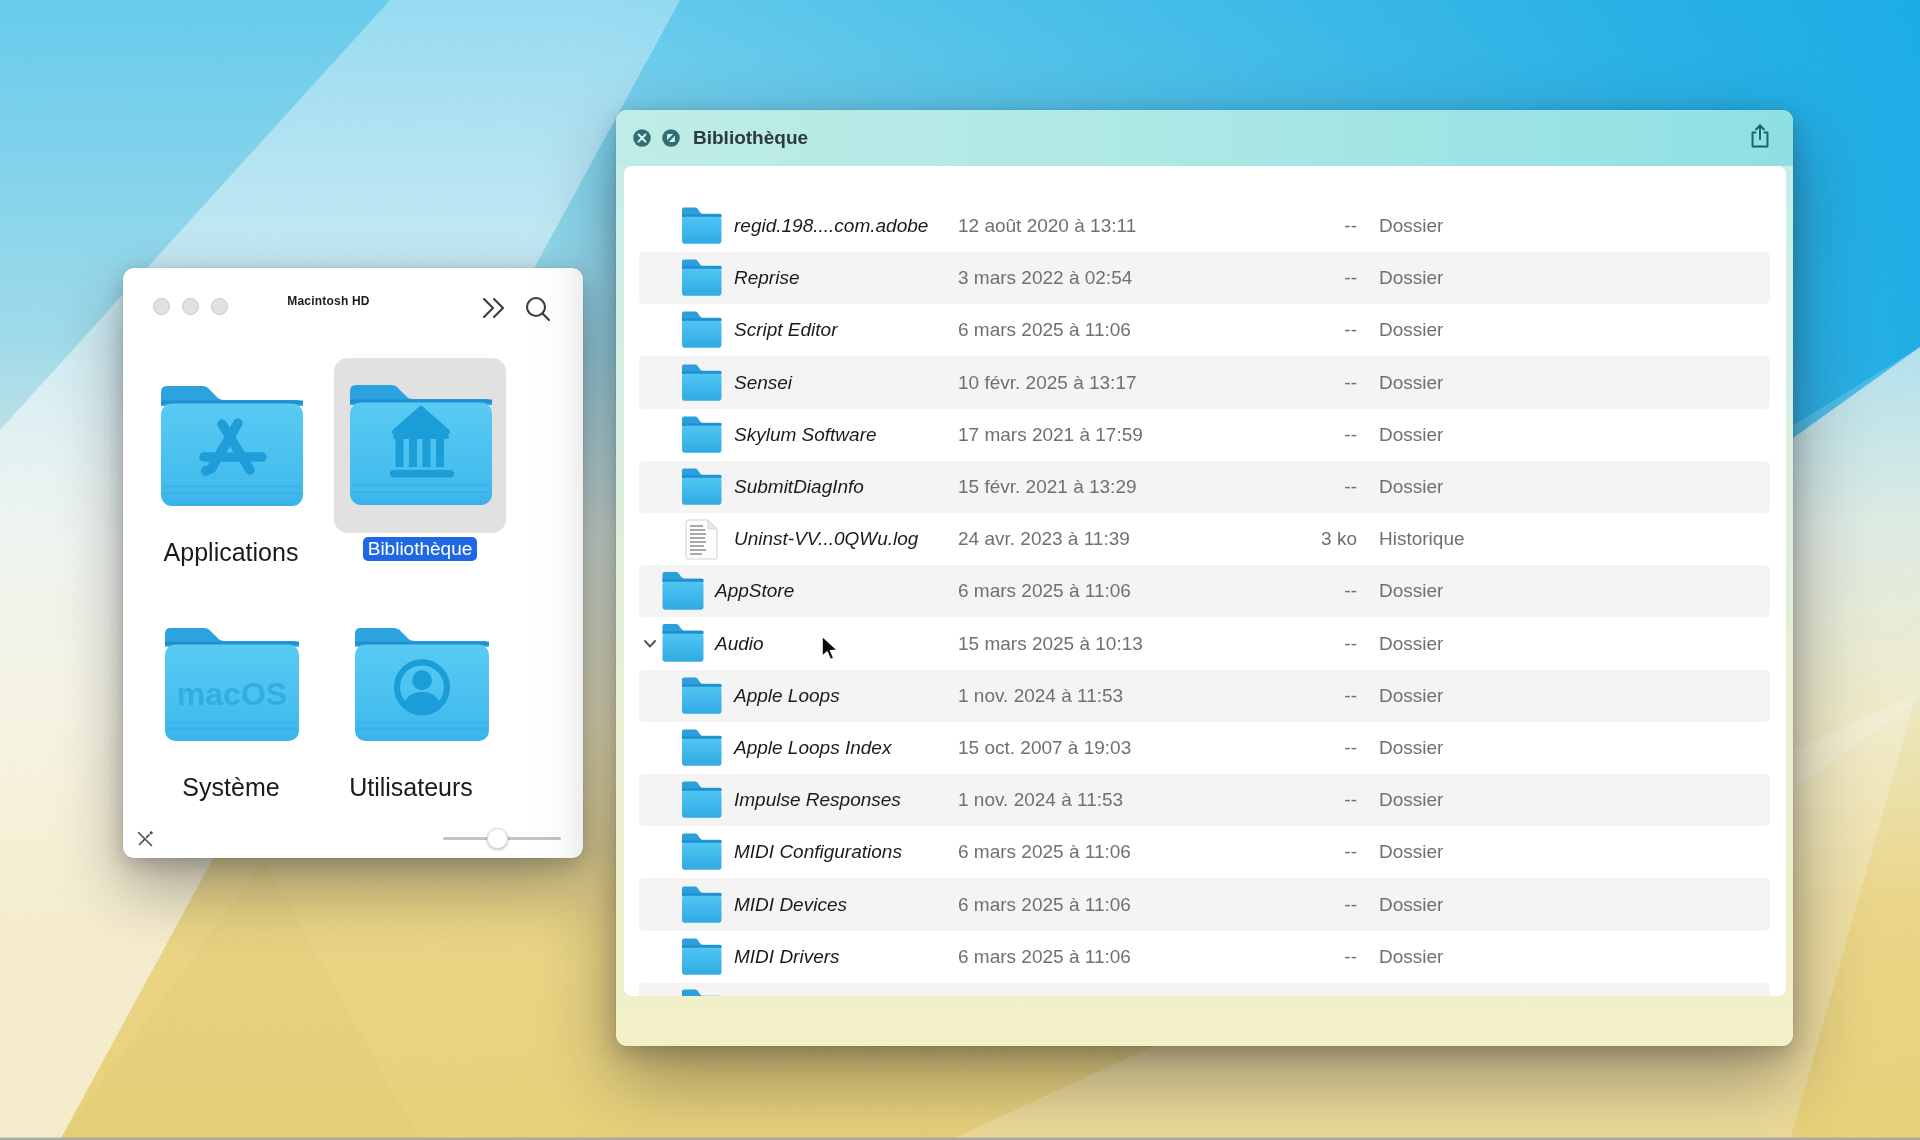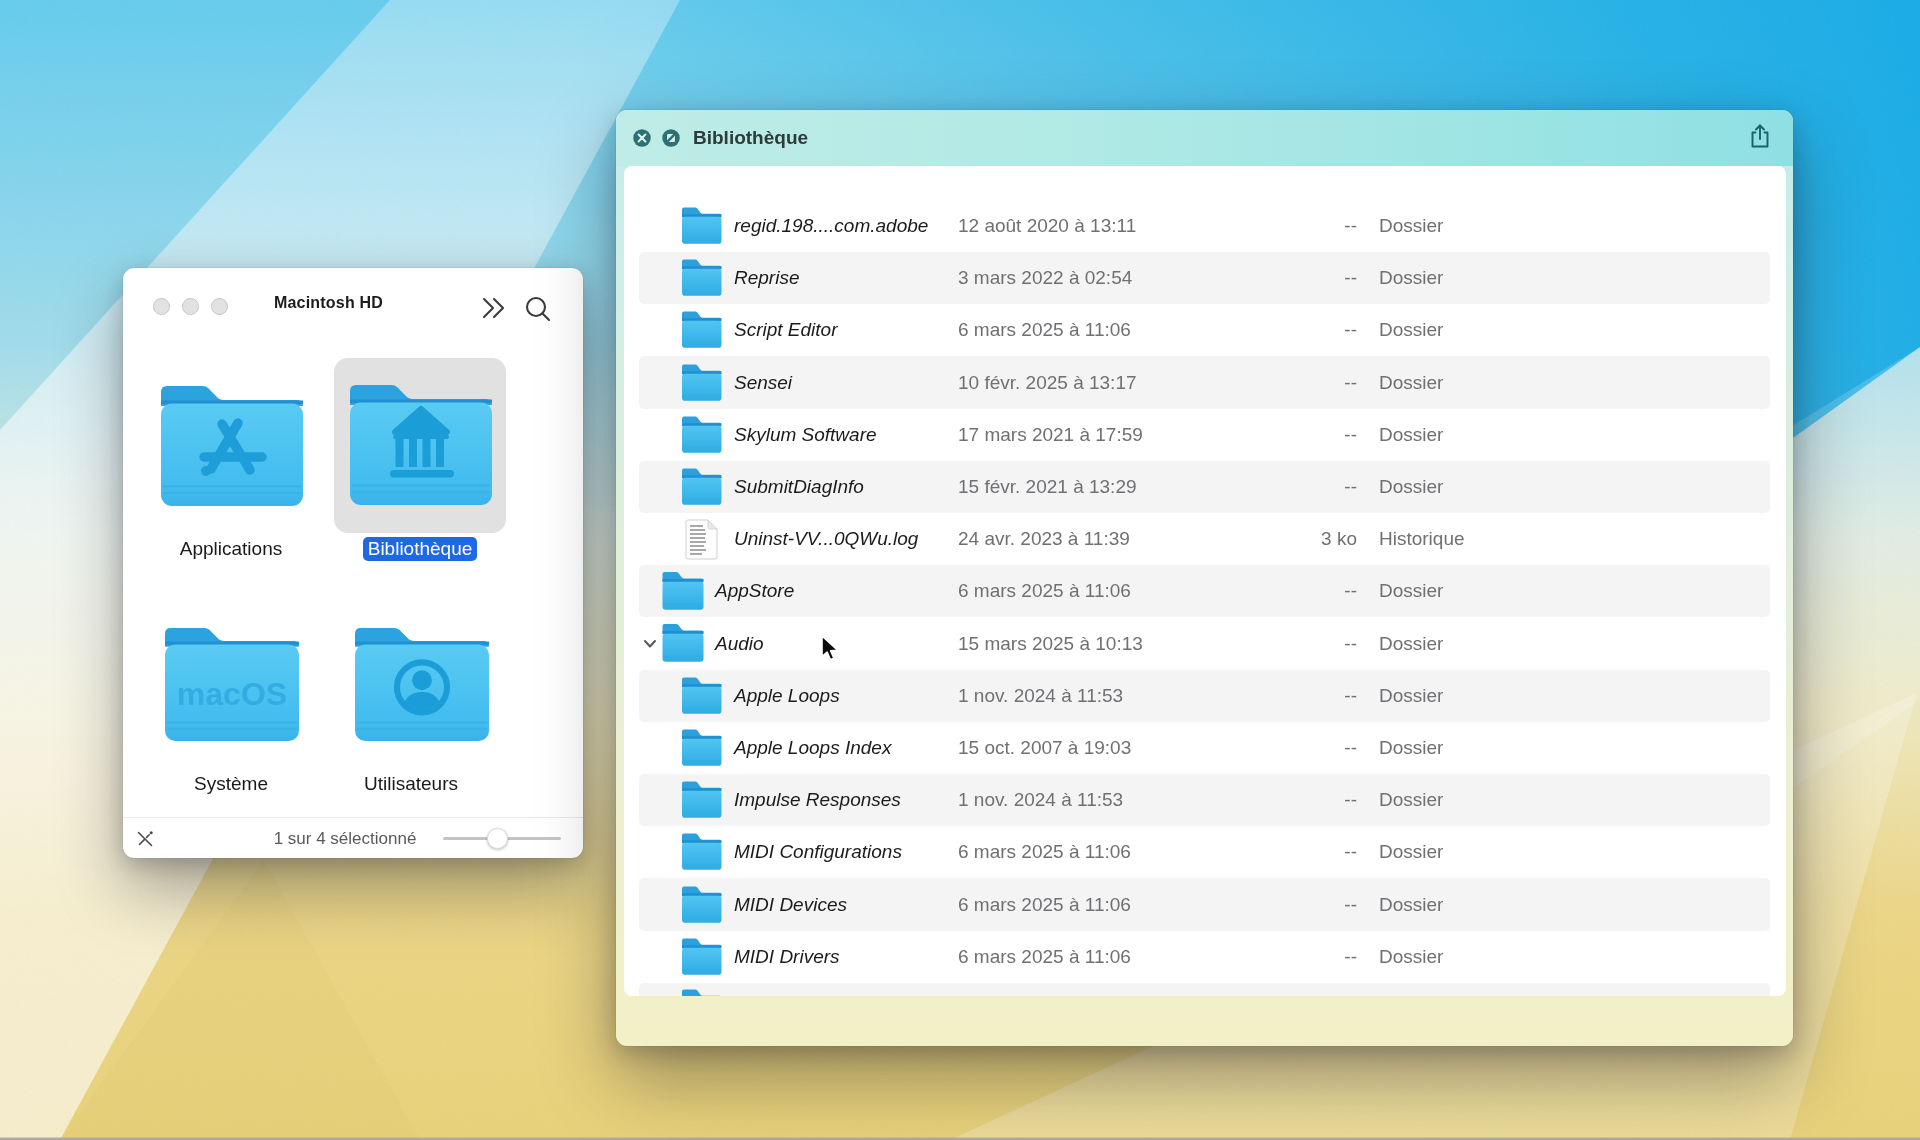--- a/index.html
+++ b/index.html
@@ -3,22 +3,22 @@
 <meta charset="utf-8">
 <style>
 html,body{margin:0;padding:0;width:1920px;height:1140px;overflow:hidden;}
 body{font-family:"Liberation Sans",sans-serif;position:relative;background:#9fdcec;}
 #bg{position:absolute;left:0;top:0;}
 .win{position:absolute;border-radius:11px;}
 
 #win1{left:123px;top:268px;width:460px;height:590px;background:#ffffff;
  box-shadow:0 30px 65px rgba(25,25,35,.38),0 6px 20px rgba(25,25,35,.2),0 0 1px rgba(0,0,0,.35);}
 #win1 .tl{position:absolute;width:17px;height:17px;border-radius:50%;background:#e2e2e2;border:1px solid #c6c6c6;box-sizing:border-box;top:29.5px;}
-#win1 .title{position:absolute;top:26px;left:0;width:411px;text-align:center;font-size:16px;letter-spacing:0.2px;font-weight:bold;color:#1c1c1e;}
-.gridlabel{position:absolute;font-size:19px;color:#1a1a1a;text-align:center;width:200px;}
+#win1 .title{position:absolute;top:26px;left:0;width:411px;text-align:center;font-size:12px;letter-spacing:0.2px;font-weight:bold;color:#1c1c1e;}
+.gridlabel{position:absolute;font-size:25px;color:#1a1a1a;text-align:center;width:200px;}
 #selbox{position:absolute;left:211px;top:90px;width:172px;height:175px;border-radius:14px;background:#e1e1e1;}
 #selpill{position:absolute;left:240px;top:268.5px;width:114px;height:24.5px;border-radius:5px;background:#1e68e4;color:#fff;font-size:19px;text-align:center;line-height:24.5px;}
 #statusbar1{position:absolute;left:0;right:0;top:549px;height:41px;border-top:1px solid #e8e8e8;}
 #statusbar1 .cnt{position:absolute;left:0;top:11px;width:444px;text-align:center;font-size:17px;color:#5a5a5a;}
 #slider .track{position:absolute;left:320px;top:569px;width:118px;height:3px;border-radius:2px;background:#c4c4c4;}
 #slider .thumb{position:absolute;left:364px;top:560px;width:21px;height:21px;border-radius:50%;background:#fff;border:1px solid #d8d8d8;box-sizing:border-box;box-shadow:0 1px 3px rgba(0,0,0,.25);}
 
 #win2{left:616px;top:110px;width:1177px;height:936px;
  background:linear-gradient(180deg,#c2ece8 0%,#cdeee8 15%,#dfeeda 45%,#ecefd2 70%,#f2f0c6 100%);
  box-shadow:0 32px 75px rgba(25,25,35,.4),0 7px 22px rgba(25,25,35,.22),0 0 1px rgba(0,0,0,.35);}
@@ -161,23 +161,20 @@
       </g>
   <g fill="#1b9ed8" clip-path="url(#pclip)">
    <circle cx="74" cy="57.5" r="10.5"></circle>
    <path d="M74,70 q-18,0 -21,19 l42,0 q-3,-19 -21,-19 z"></path>
   </g>
     </svg>
  <div class="gridlabel" style="left:8px;top:270px">Applications</div>
  <div id="selpill">Bibliothèque</div>
  <div class="gridlabel" style="left:8px;top:505px">Système</div>
  <div class="gridlabel" style="left:188px;top:505px">Utilisateurs</div>
- <div id="statusbar1">
-  <div class="cnt">1 sur 4 sélectionné</div>
- </div>
  <svg style="position:absolute;left:13px;top:562px" width="18" height="18" viewBox="0 0 18 18">
   <g stroke="#4a4a4c" stroke-width="1.6" stroke-linecap="round">
    <path d="M2.5,2.5 L15.5,15.5"></path>
         <path d="M3.5,14.5 L8.6,9.4"></path>
         <path d="M10.6,7.4 L13.2,4.8"></path>
   </g>
   <circle cx="15.2" cy="2.8" r="1.5" fill="#4a4a4c"></circle>
  </svg>
  <div id="slider">
   <div class="track"></div>

